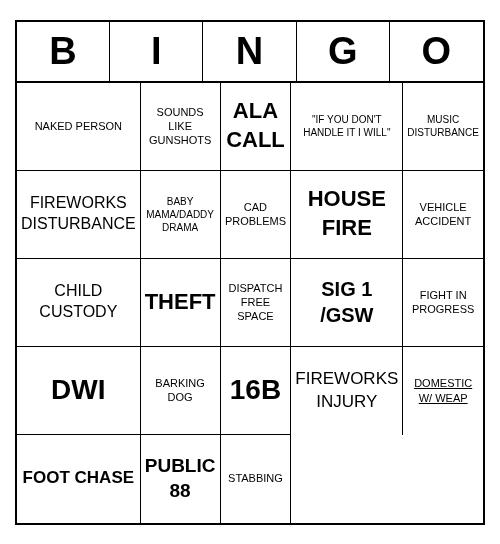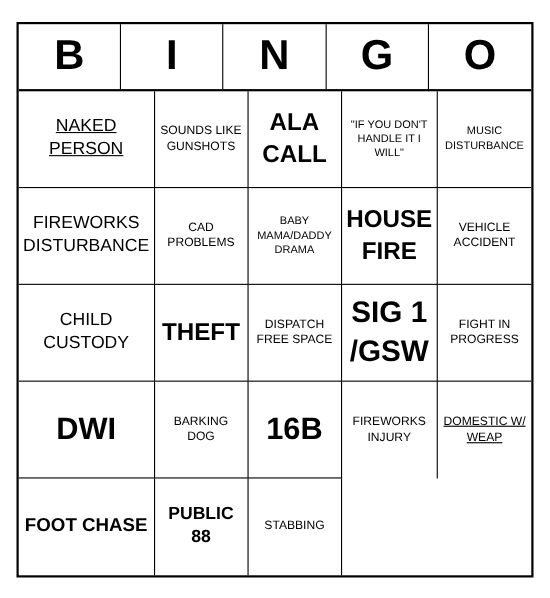--- a/index.html
+++ b/index.html
@@ -63,82 +63,82 @@
 <div class="bingo-card">
   <div class="bingo-header">
   <div class="bingo-letter">B</div>
       <div class="bingo-letter">I</div>
       <div class="bingo-letter">N</div>
       <div class="bingo-letter">G</div>
       <div class="bingo-letter">O</div>
     </div>
   <div class="bingo-grid">
   <div class="bingo-cell">
-        <span style="font-size: 16px; text-decoration: underline;">NAKED PERSON</span>
+        <span style="font-size: 11px;">NAKED PERSON</span>
       </div>
       <div class="bingo-cell">
         <span style="font-size: 11px;">SOUNDS LIKE GUNSHOTS</span>
       </div>
       <div class="bingo-cell">
         <span style="font-size: 22px; font-weight: bold;">ALA CALL</span>
       </div>
       <div class="bingo-cell">
         <span style="font-size: 10px;">"IF YOU DON'T HANDLE IT I WILL"</span>
       </div>
       <div class="bingo-cell">
         <span style="font-size: 10px;">MUSIC DISTURBANCE</span>
       </div>
       <div class="bingo-cell">
         <span style="font-size: 16px;">FIREWORKS DISTURBANCE</span>
       </div>
       <div class="bingo-cell">
-        <span style="font-size: 11px;">CAD PROBLEMS</span>
+        <span style="font-size: 10px;">BABY MAMA/DADDY DRAMA</span>
       </div>
       <div class="bingo-cell">
-        <span style="font-size: 10px;">BABY MAMA/DADDY DRAMA</span>
+        <span style="font-size: 11px;">CAD PROBLEMS</span>
       </div>
       <div class="bingo-cell">
         <span style="font-size: 22px; font-weight: bold;">HOUSE FIRE</span>
       </div>
       <div class="bingo-cell">
         <span style="font-size: 11px;">VEHICLE ACCIDENT</span>
       </div>
       <div class="bingo-cell">
         <span style="font-size: 16px;">CHILD CUSTODY</span>
       </div>
       <div class="bingo-cell">
         <span style="font-size: 22px; font-weight: bold; text-align: center;">THEFT</span>
       </div>
       <div class="bingo-cell">
         <span style="font-size: 11px;">DISPATCH FREE SPACE</span>
       </div>
       <div class="bingo-cell">
-        <span style="font-size: 27px; font-weight: bold;">SIG 1 /GSW</span>
+        <span style="font-size: 20px; font-weight: bold;">SIG 1 /GSW</span>
       </div>
       <div class="bingo-cell">
         <span style="font-size: 11px;">FIGHT IN PROGRESS</span>
       </div>
       <div class="bingo-cell">
         <span style="font-size: 28px; font-weight: bold;">DWI</span>
       </div>
       <div class="bingo-cell">
         <span style="font-size: 11px;">BARKING DOG</span>
       </div>
       <div class="bingo-cell">
         <span style="font-size: 28px; font-weight: bold;">16B</span>
       </div>
       <div class="bingo-cell">
-        <span style="font-size: 11px;">FIREWORKS INJURY</span>
+        <span style="font-size: 17px;">FIREWORKS INJURY</span>
       </div>
       <div class="bingo-cell">
         <span style="font-size: 11px; text-decoration: underline;">DOMESTIC W/ WEAP</span>
       </div>
       <div class="bingo-cell">
         <span style="font-size: 17px; font-weight: bold;">FOOT CHASE</span>
       </div>
       <div class="bingo-cell">
-        <span style="font-size: 16px; font-weight: bold;">PUBLIC 88</span>
+        <span style="font-size: 19px; font-weight: bold;">PUBLIC 88</span>
       </div>
       <div class="bingo-cell">
         <span style="font-size: 11px;">STABBING</span>
       </div>
     </div>
 </div>
 
 </body></html>

